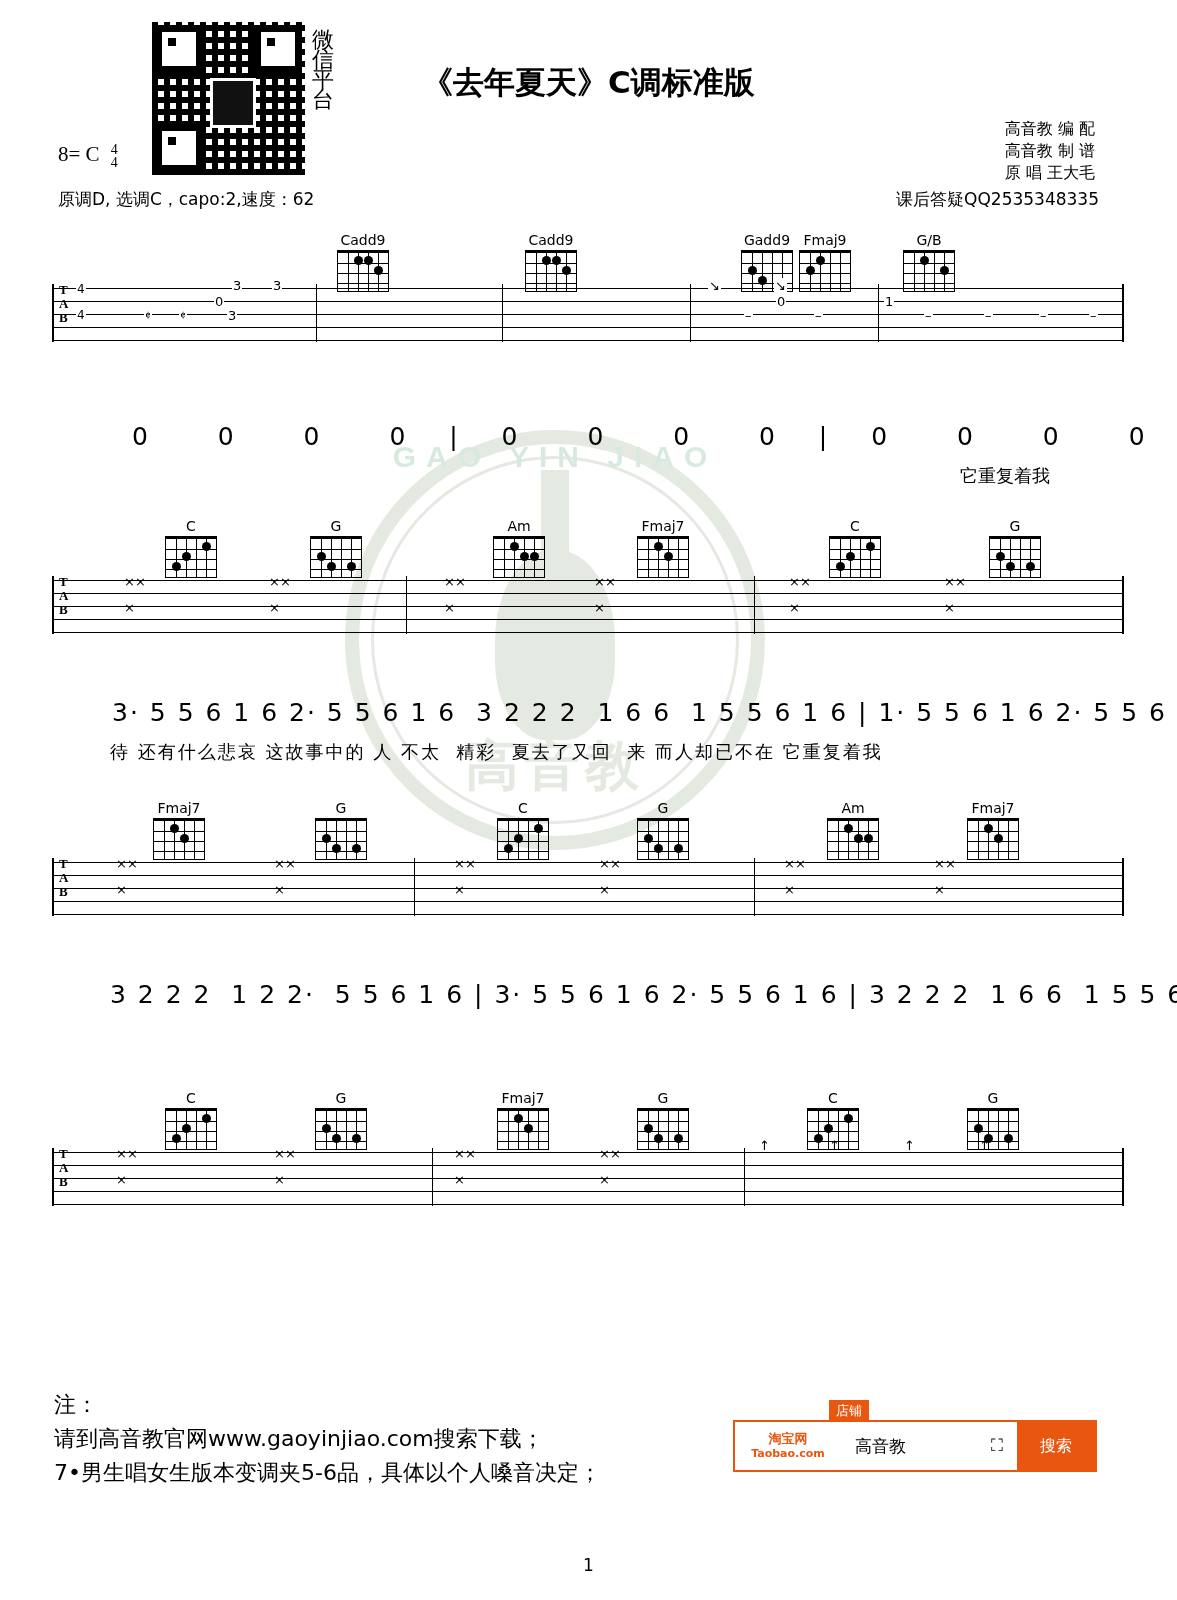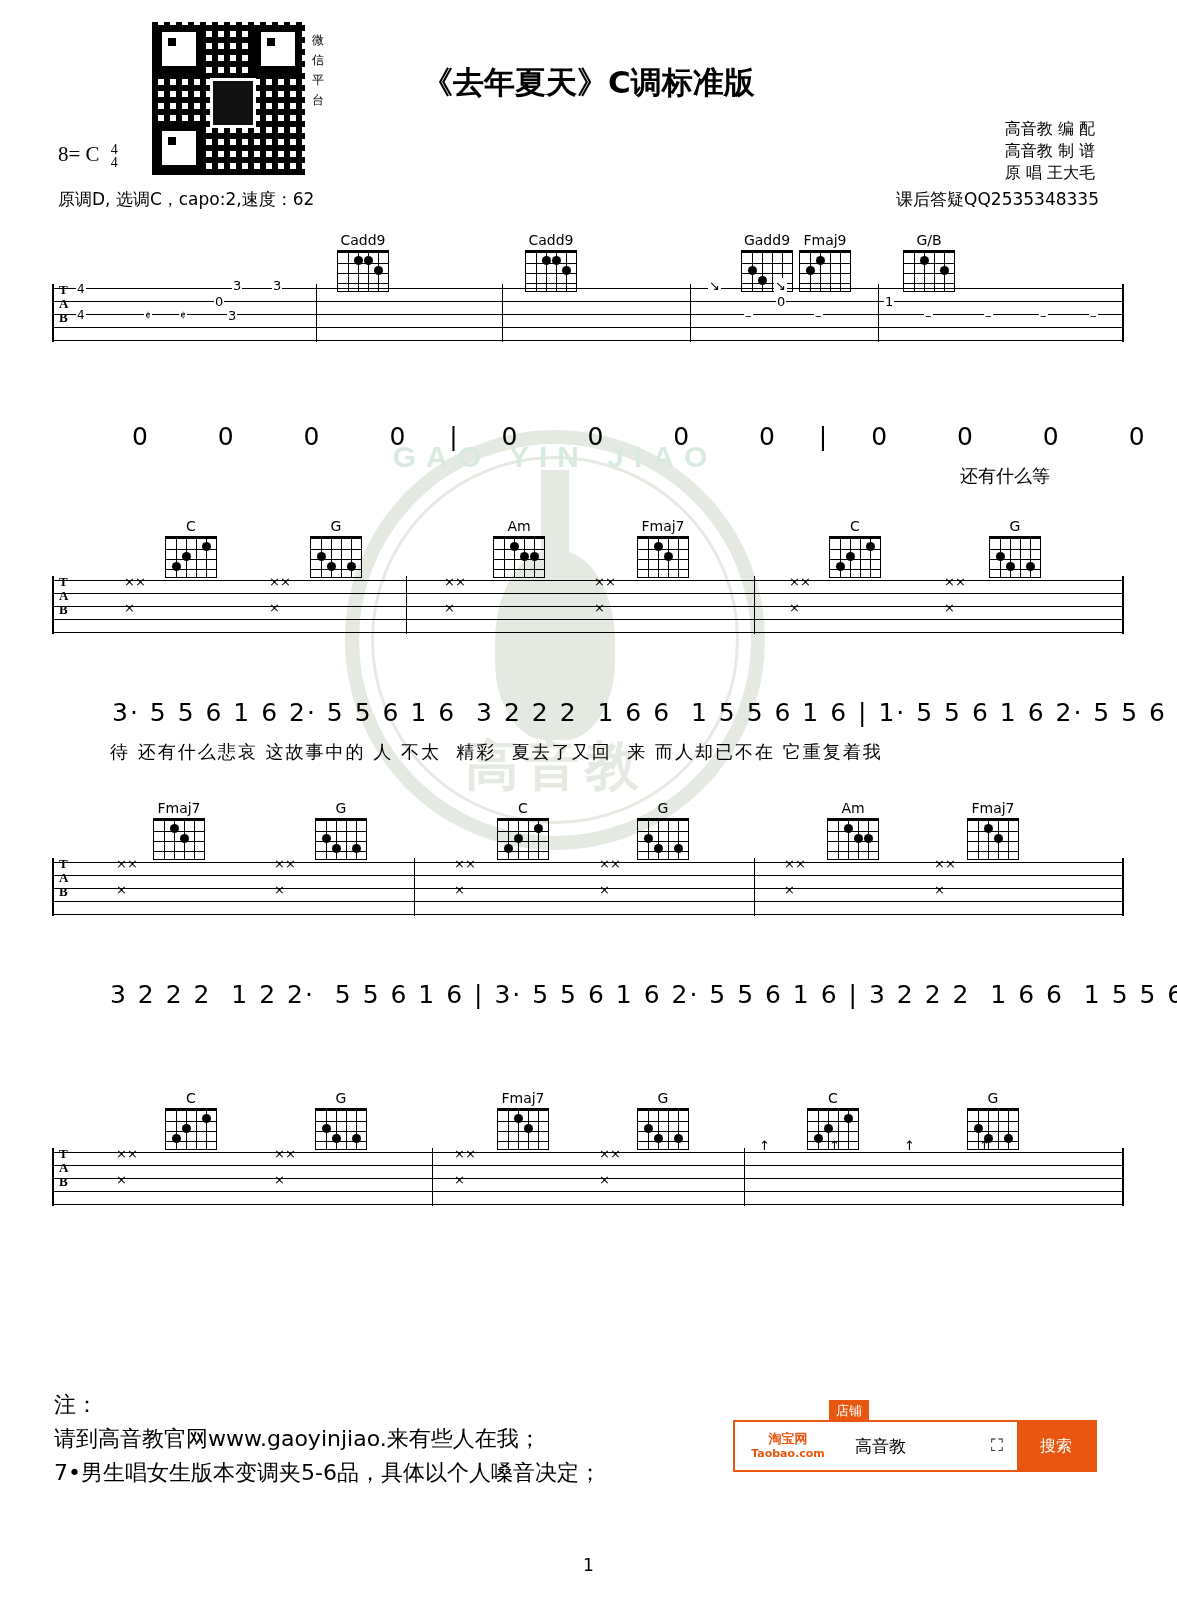--- a/index.html
+++ b/index.html
@@ -15,21 +15,21 @@
   .wm-bottom{position:absolute;left:0;top:300px;width:420px;text-align:center;font-size:54px;color:#5d7a4a;font-weight:bold;letter-spacing:6px;}
 
   
   .qr{position:absolute;left:152px;top:22px;width:153px;height:153px;background:
      repeating-linear-gradient(90deg,#000 0 6px,#fff 6px 12px),
      repeating-linear-gradient(0deg,#000 0 6px,transparent 6px 12px);
      background-blend-mode:multiply;}
   .qr-inner{position:absolute;left:58px;top:56px;width:40px;height:44px;background:#111;border:3px solid #fff;}
   .qr-corner{position:absolute;width:34px;height:34px;border:7px solid #000;background:#fff;}
   .qr-corner i{display:block;width:8px;height:8px;background:#000;margin:6px;}
-  .wechat-label{position:absolute;left:312px;top:30px;width:22px;font-size:12px;line-height:20px;letter-spacing:0;}
+  .wechat-label{position:absolute;left:312px;top:30px;width:22px;font-size:22px;line-height:20px;letter-spacing:0;}
   .title{position:absolute;left:0;top:62px;width:1177px;text-align:center;font-size:31px;font-weight:bold;font-family:"DejaVu Sans",sans-serif;}
   .key-line{position:absolute;left:58px;top:142px;font-size:21px;font-family:"Liberation Serif",serif;}
   .meter{display:inline-block;vertical-align:middle;text-align:center;font-size:14px;line-height:13px;margin-left:6px;}
   .orig{position:absolute;left:58px;top:188px;font-size:17px;font-family:"DejaVu Sans",sans-serif;}
   .credits{position:absolute;right:82px;top:118px;text-align:right;font-size:16px;line-height:22px;font-family:"DejaVu Sans",sans-serif;}
   .qq{position:absolute;right:78px;top:188px;font-size:17px;font-family:"DejaVu Sans",sans-serif;}
 
   
   .chord{position:absolute;width:62px;}
   .chord .cname{font-size:14px;text-align:center;font-family:"DejaVu Sans",sans-serif;margin-bottom:2px;white-space:nowrap;}
@@ -207,21 +207,21 @@
     <div class="tnum" style="left:930px;top:24px">–</div>
     <div class="tnum" style="left:985px;top:24px">–</div>
     <div class="tnum" style="left:1035px;top:24px">–</div>
     <div class="bar" style="left:262px"></div>
       <div class="bar" style="left:448px"></div>
     <div class="bar" style="left:636px"></div>
       <div class="bar" style="left:824px"></div>
   </div>
 
   <div class="melody" style="left:80px;top:190px;letter-spacing:18px;">0  0  0  0 | 0  0  0  0 | 0  0  0  0 | 0  0  0  0 | 0  0  0· 5 5 6 1 6</div>
-  <div class="lyric" style="left:908px;top:232px;">还有什么等</div>
+  <div class="lyric" style="left:908px;top:232px;">它重复着我</div>
 </div>
 
 <div class="sys" style="top:518px;">
   <div class="chord" style="left:108px;top:0;">
     <div class="cname">C</div>
     <div class="grid">
         <div class="v" style="left:10px"></div>
         <div class="v" style="left:20px"></div>
         <div class="v" style="left:30px"></div>
         <div class="v" style="left:40px"></div>
@@ -568,21 +568,21 @@
     <div class="strum" style="left:850px;top:-10px">↑</div>
     <div class="strum" style="left:925px;top:-10px">↑</div>
     <div class="bar" style="left:378px"></div>
       <div class="bar" style="left:690px"></div>
   </div>
 
 </div>
 
 <div class="notes">
   <div>注：</div>
-  <div>请到高音教官网www.gaoyinjiao.来有些人在我；</div>
+  <div>请到高音教官网www.gaoyinjiao.com搜索下载；</div>
   <div>7•男生唱女生版本变调夹5-6品，具体以个人嗓音决定；</div>
 </div>
 
 <div class="taobao">
   <div class="tb-shop">店铺</div>
   <div class="tb-logo">
     <span>淘宝网</span><br><span style="font-size:11px">Taobao.com</span>
   </div>
   <div class="tb-name">高音教</div>
   <div class="tb-cam">⛶</div>

